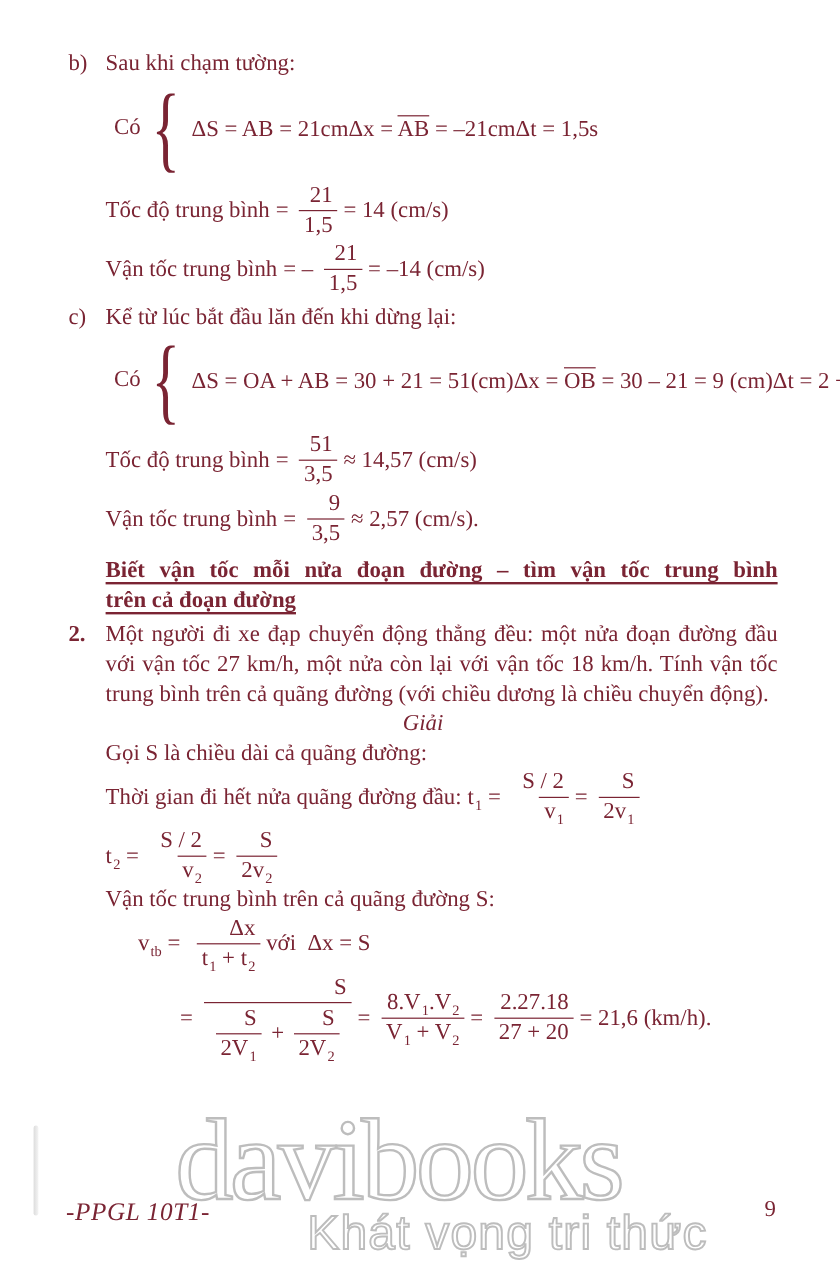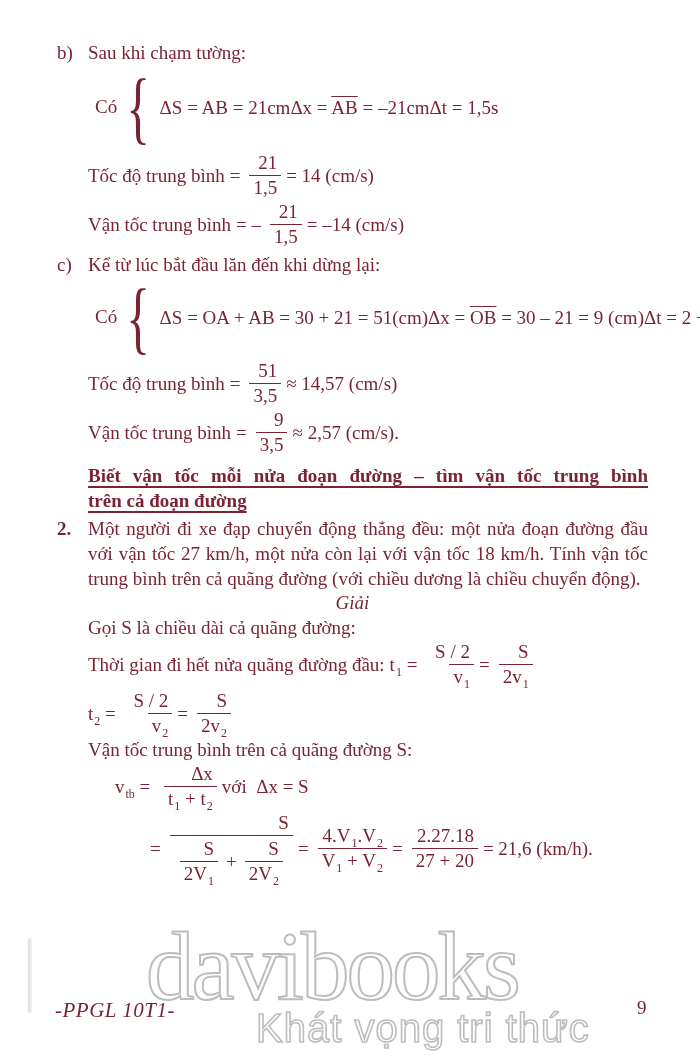--- a/index.html
+++ b/index.html
@@ -168,21 +168,21 @@
       <span class="frac">
         <span class="num">S</span>
         <span class="den denrow">
           <span class="frac"><span class="num">S</span><span class="den"><span>2V</span><span class="sb">1</span></span></span>
           <span>+</span>
           <span class="frac"><span class="num">S</span><span class="den"><span>2V</span><span class="sb">2</span></span></span>
         </span>
       </span>
       <span>=</span>
       <span class="frac">
-        <span class="num"><span>4.V</span><span class="sb">1</span><span>.V</span><span class="sb">2</span></span>
+        <span class="num"><span>8.V</span><span class="sb">1</span><span>.V</span><span class="sb">2</span></span>
         <span class="den"><span>V</span><span class="sb">1</span><span> + V</span><span class="sb">2</span></span>
       </span>
       <span>=</span>
       <span class="frac"><span class="num">2.27.18</span><span class="den">27 + 20</span></span>
       <span>= 21,6 (km/h).</span>
     </div>
 
   </div>
 
   <div class="footer-left">-PPGL 10T1-</div>

